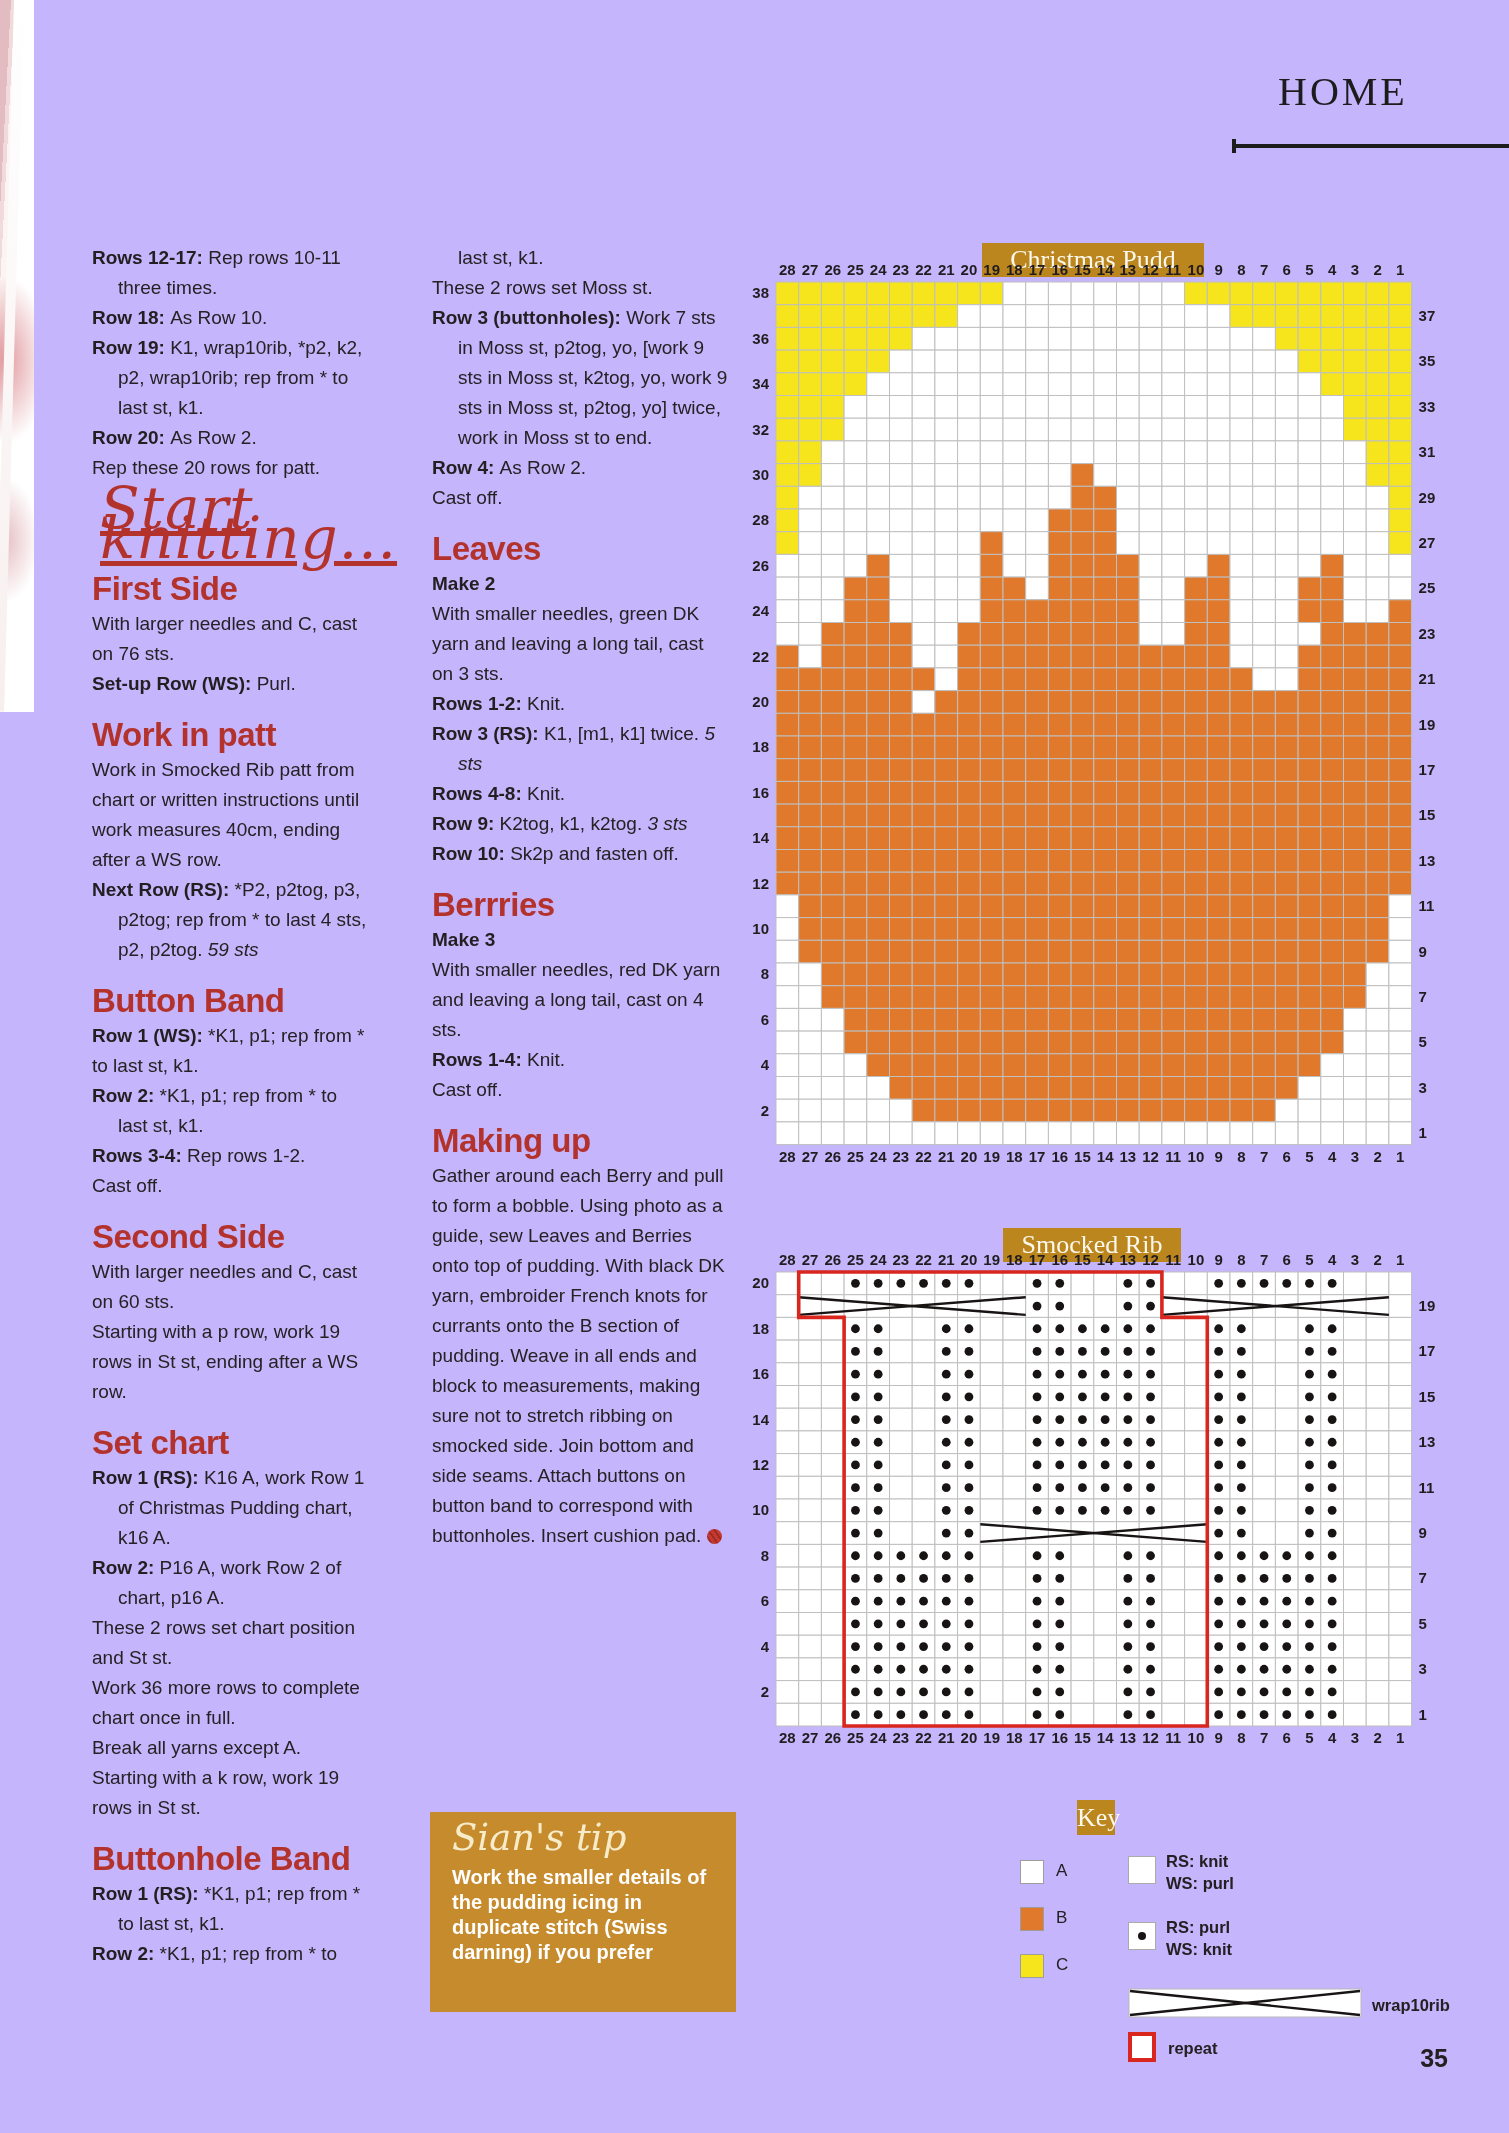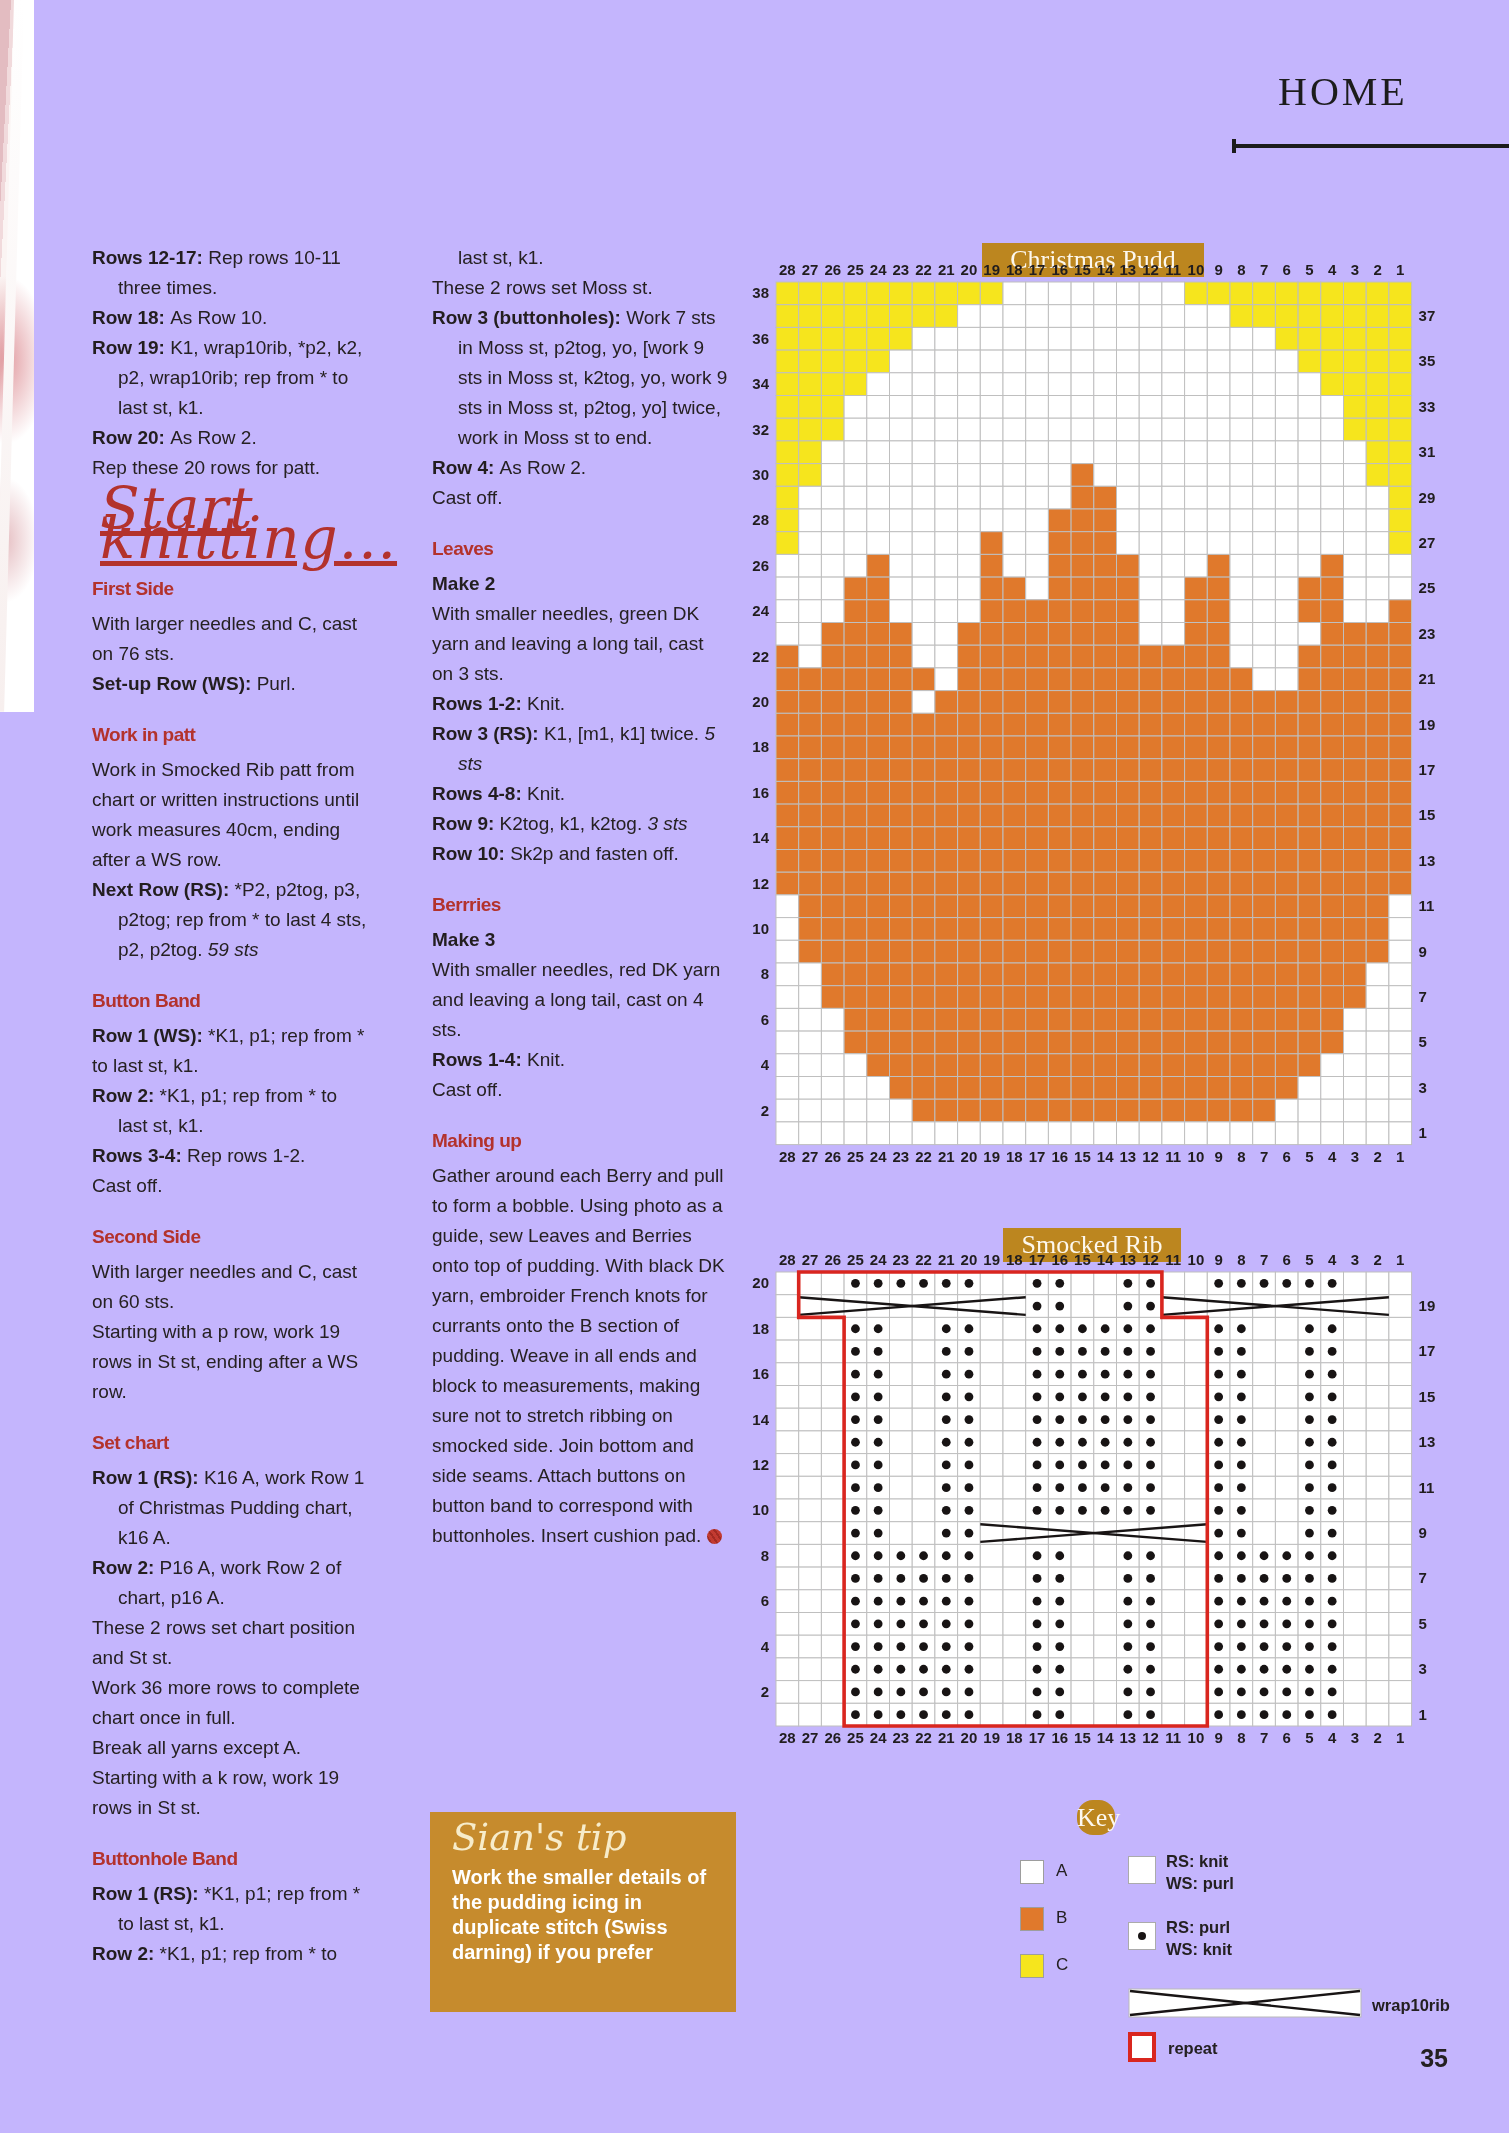--- a/index.html
+++ b/index.html
@@ -21,32 +21,32 @@
   .home-rule::before{content:"";position:absolute;left:0;top:-5px;width:4px;height:14px;background:#1c1c1c;}
   
   .text-col{position:absolute;font-size:19px;line-height:30px;}
   #col1{left:92px;top:243px;width:276px;}
   #col2{left:432px;top:243px;width:296px;}
   .text-col p{margin:0;}
   .text-col p.hang{padding-left:26px;text-indent:-26px;}
   .text-col p.cont{padding-left:26px;}
   .text-col .b{font-weight:bold;color:#231e1f;}
   .text-col .i{font-style:italic;}
-  .sec-head{font-weight:bold;font-size:19px;color:#b3322c;margin:21px 0 5px;letter-spacing:-.5px;}
+  .sec-head{font-weight:bold;font-size:33px;color:#b3322c;margin:21px 0 5px;letter-spacing:-.5px;}
   .sec-head.it{}
   .script-head{font-family:"DejaVu Serif","Liberation Serif",serif;font-style:italic;
       font-size:58px;color:#b3322c;margin:10px 8px 14px;letter-spacing:1px;text-decoration:underline;}
   .ball{display:inline-block;width:15px;height:15px;border-radius:50%;vertical-align:-2px;
       background:repeating-linear-gradient(55deg,#c23a31 0 3px,#a32a22 3px 5px),#c23a31;}
   
   .gold-box{position:absolute;background:#bc861f;color:#fdf8ee;text-align:center;
       font-family:"Liberation Serif","DejaVu Serif",serif;}
   #pud-title{left:982px;top:243px;width:222px;height:34px;font-size:26px;line-height:34px;}
   #smock-title{left:1003px;top:1228px;width:178px;height:34px;font-size:26px;line-height:34px;}
-  #key-title{left:1077px;top:1800px;width:38px;height:35px;font-size:26px;line-height:35px;border-radius:16px;}
+  #key-title{left:1077px;top:1800px;width:38px;height:35px;font-size:26px;line-height:35px;}
   #pud-chart{position:absolute;left:752px;top:260px;}
   #smock-chart{position:absolute;left:752px;top:1250px;}
   #key-area{position:absolute;left:990px;top:1850px;width:480px;height:240px;}
   .key-swatch{position:absolute;width:24px;height:24px;border:1px solid #9d9d9d;box-sizing:border-box;}
   .key-label{position:absolute;font-size:17px;color:#242021;}
   .key-stitch-label{position:absolute;font-size:16.5px;line-height:22px;font-weight:bold;color:#242021;}
   .key-repeat{position:absolute;width:28px;height:30px;border:4px solid #d9261f;box-sizing:border-box;background:#fff;}
   
   .tip-box{position:absolute;left:430px;top:1812px;width:306px;height:200px;background:#c68b2d;}
   .tip-title{font-family:"DejaVu Serif","Liberation Serif",serif;font-style:italic;

